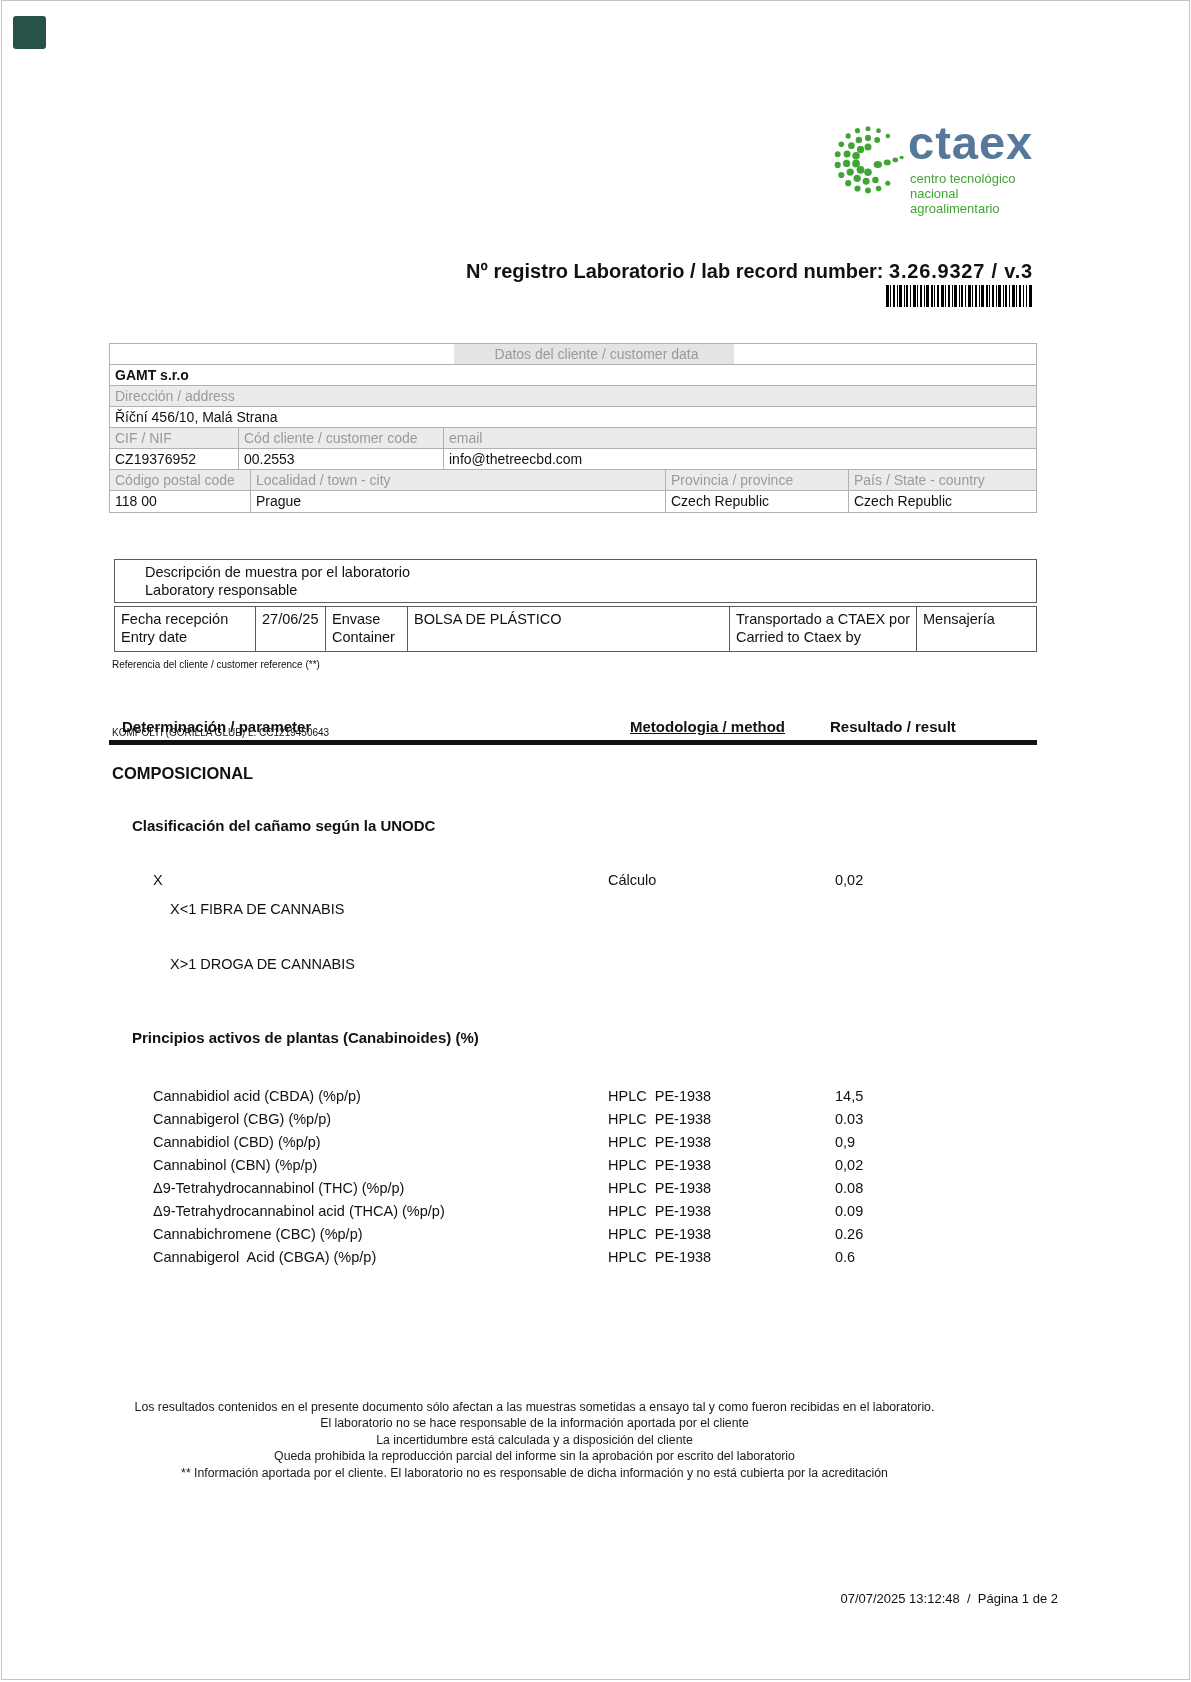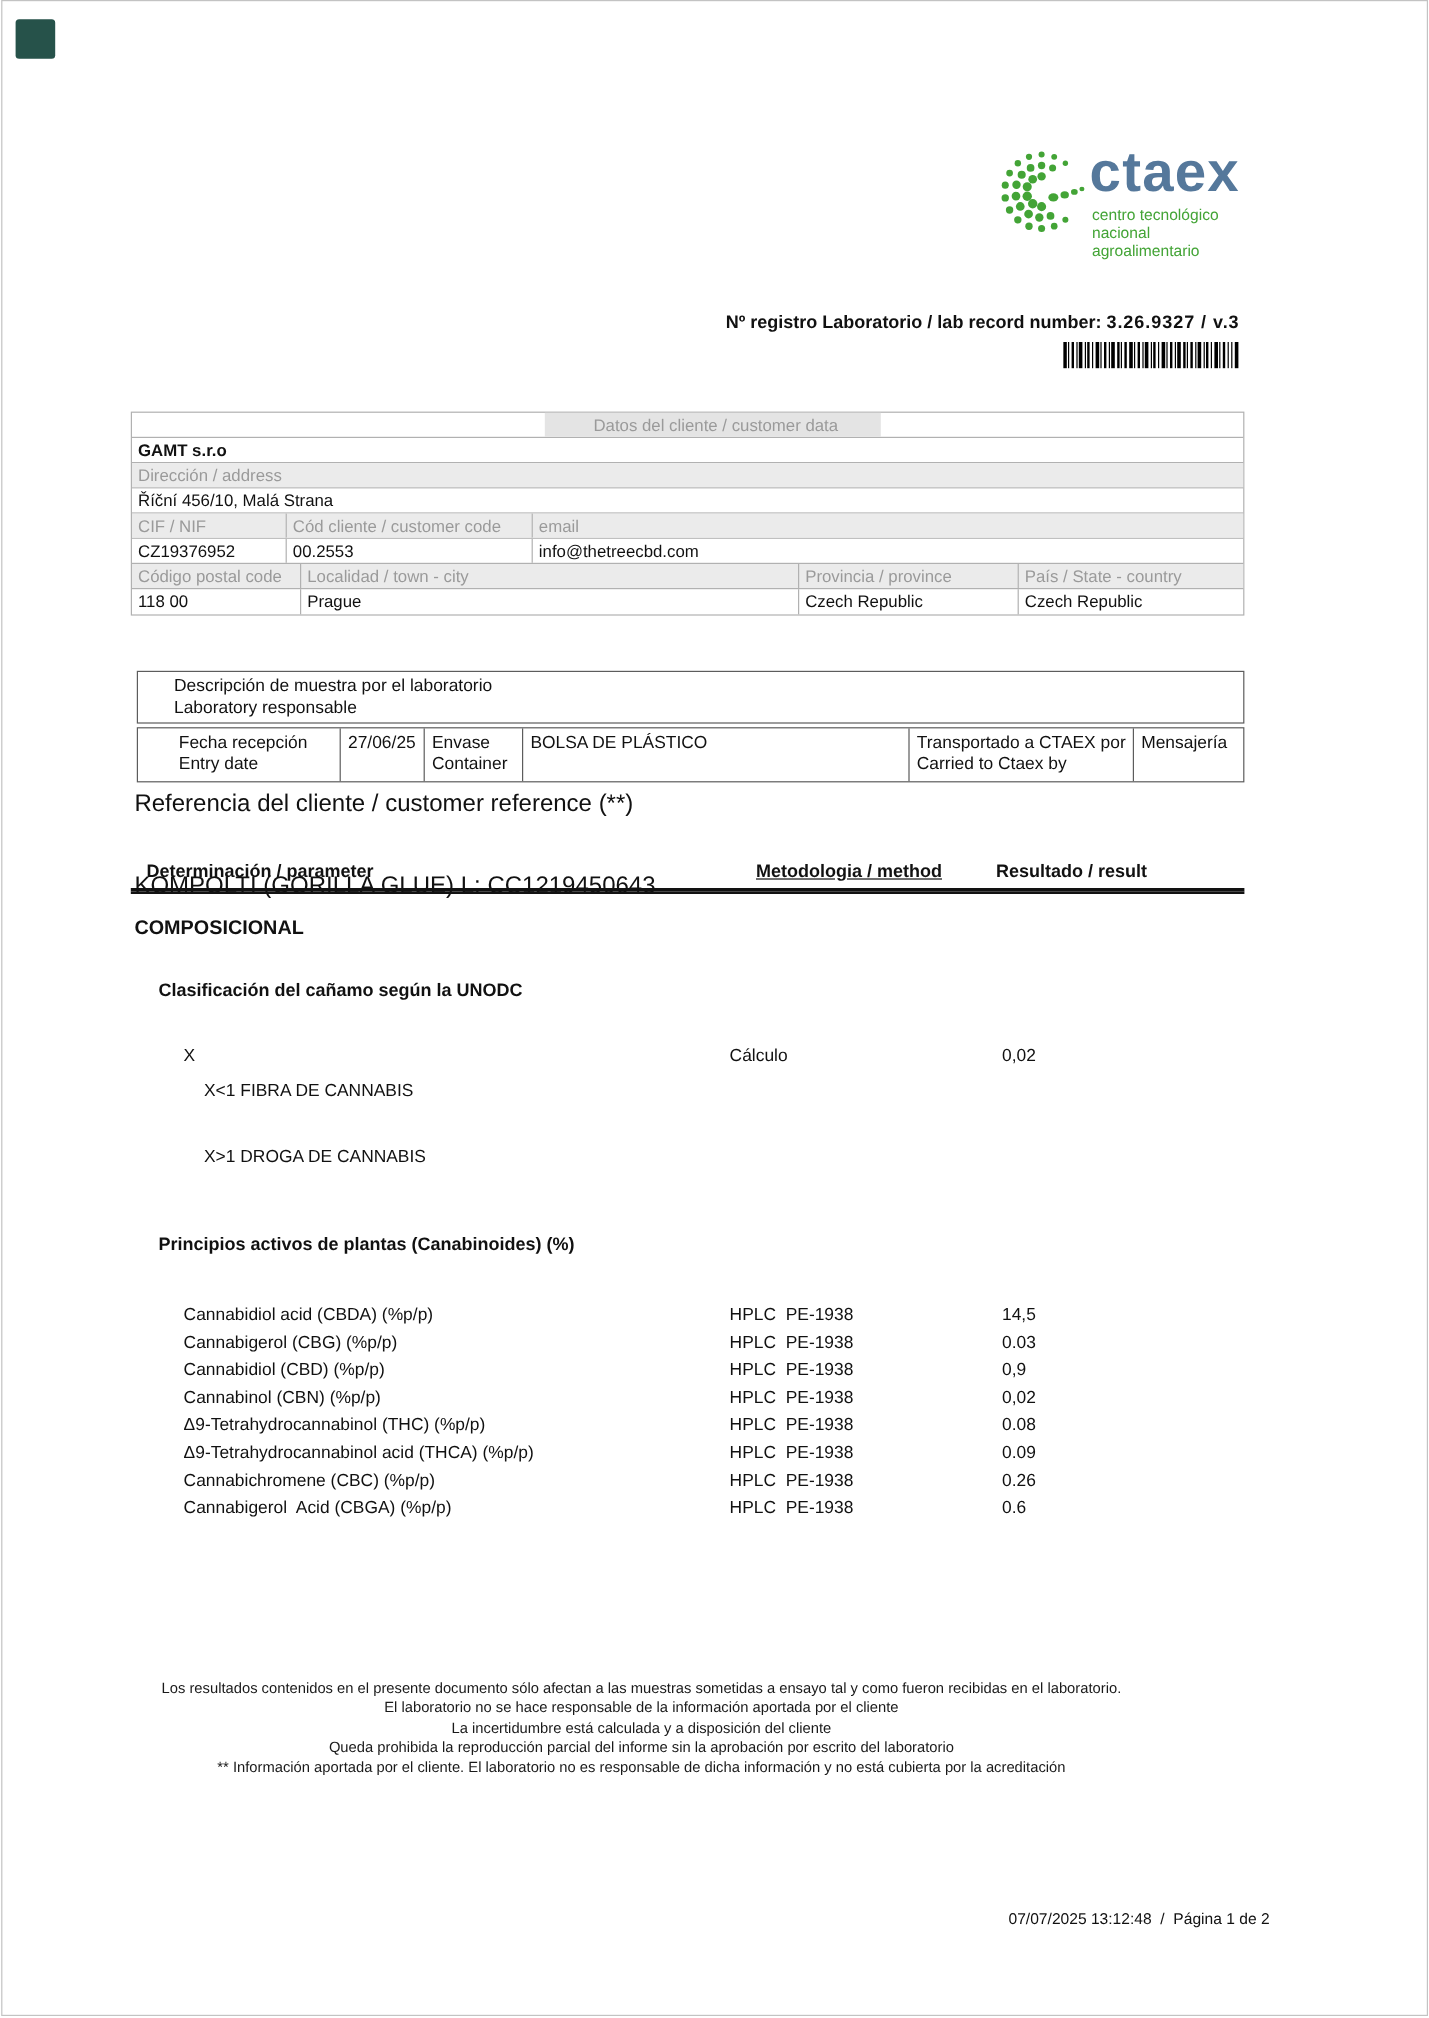--- a/index.html
+++ b/index.html
@@ -20,21 +20,21 @@
   .logo-word { position:absolute; left:82px; top:6px; font-size:47px; font-weight:bold;
     color:#55789b; letter-spacing:1px; line-height:47px; }
   .logo-sub { position:absolute; left:84px; top:58px; font-size:13px; color:#43a436;
     line-height:15px; }
 
   
   .title { position:absolute; left:136px; top:206px; font-size:29px; font-weight:bold;
     line-height:36px; letter-spacing:-0.3px; color:#000; }
 
   
-  .record-line { position:absolute; top:259px; right:156px; font-size:15px; font-weight:bold; white-space:pre;padding-left:28px; }
+  .record-line { position:absolute; top:259px; right:156px; font-size:20px; font-weight:bold; white-space:pre;padding-left:28px; }
   .record-line .val { letter-spacing:0.8px; }
   .barcode { position:absolute; top:284px; right:156px; }
 
   
   .ctable { position:absolute; left:107px; top:342px; width:928px;
     border:1px solid #b1b1b1; font-size:14px; }
   .crow { display:flex; height:21px; line-height:20px; border-bottom:1px solid #b1b1b1; }
   .crow:last-child { border-bottom:none; }
   .ccell { padding-left:5px; overflow:hidden; white-space:nowrap; }
   .lab { color:#9a9a9a; background:#ebebeb; }
@@ -42,23 +42,23 @@
   .hdr-mid { background:#e4e4e4; color:#9a9a9a; text-align:center; }
   .bold { font-weight:bold; }
 
   
   .dtable { position:absolute; left:112px; top:558px; width:923px; font-size:14.5px; }
   .drow { display:flex; border:1px solid #5c5c5c; background:#fff; }
   .drow + .drow { margin-top:3px; }
   .dcell { padding:3px 4px 2px 6px; line-height:18px; }
   .dvr { border-left:1px solid #5c5c5c; }
   .r1 { height:44px;padding-left:24px; }
-  .r2 { height:46px;padding-left:28px; }
-
-  .plain { font-size:20px; position:absolute; }
+  .r2 { height:46px; }
+
+  .plain { font-size:10px; position:absolute; }
 
   
   .res-hdr span, .res-row span { position:absolute; white-space:pre; }
   .res-hdr { position:absolute; left:0; top:717px; width:1189px; font-weight:bold; font-size:15px; }
   .res-hdr .c1 { left:120px; } .res-hdr .c2 { left:628px;text-decoration:underline; } .res-hdr .c3 { left:828px; }
   .dbl-rule { position:absolute; left:107px; top:739px; width:928px; height:4px;
     border-top:3px solid #121212; border-bottom:2px solid #121212; }
   .res-row { position:absolute; left:0; width:1189px; font-size:14.5px; }
   .res-row .c1 { left:151px; } .res-row .c2 { left:606px; } .res-row .c3 { left:833px; }
   .sec-title { position:absolute; left:110px; font-size:16.5px; font-weight:bold; }

